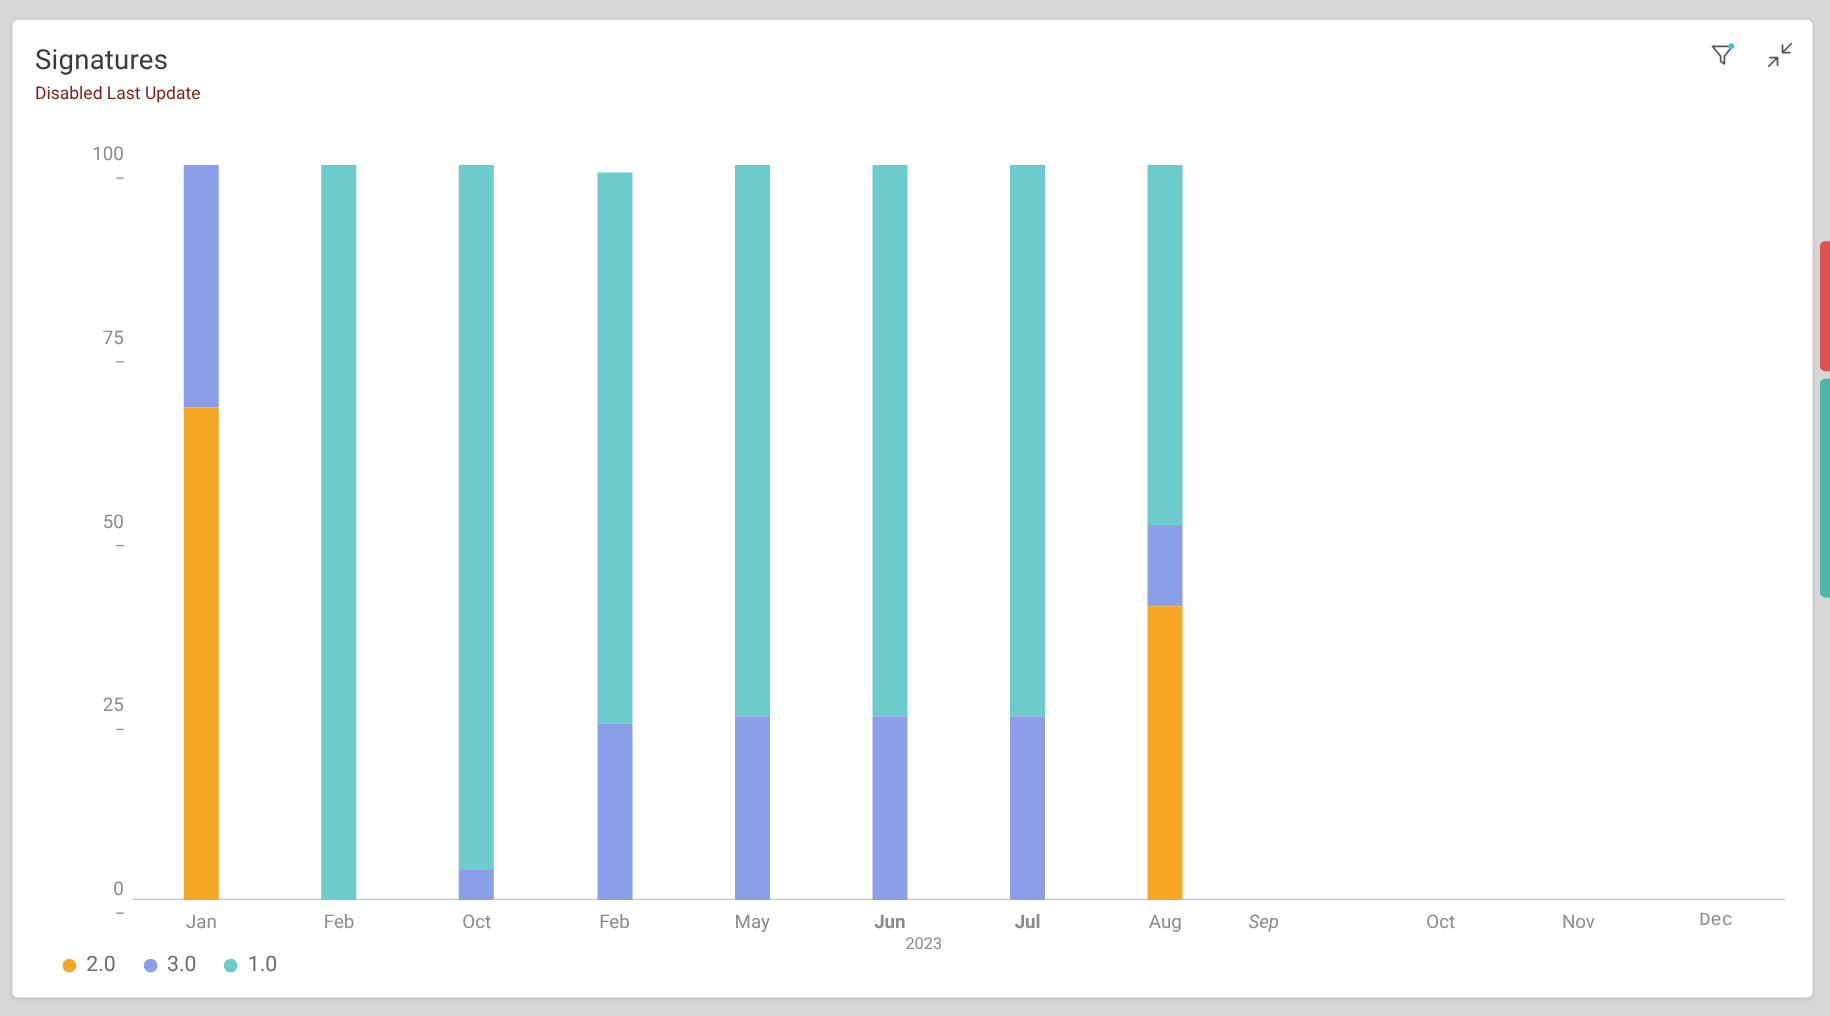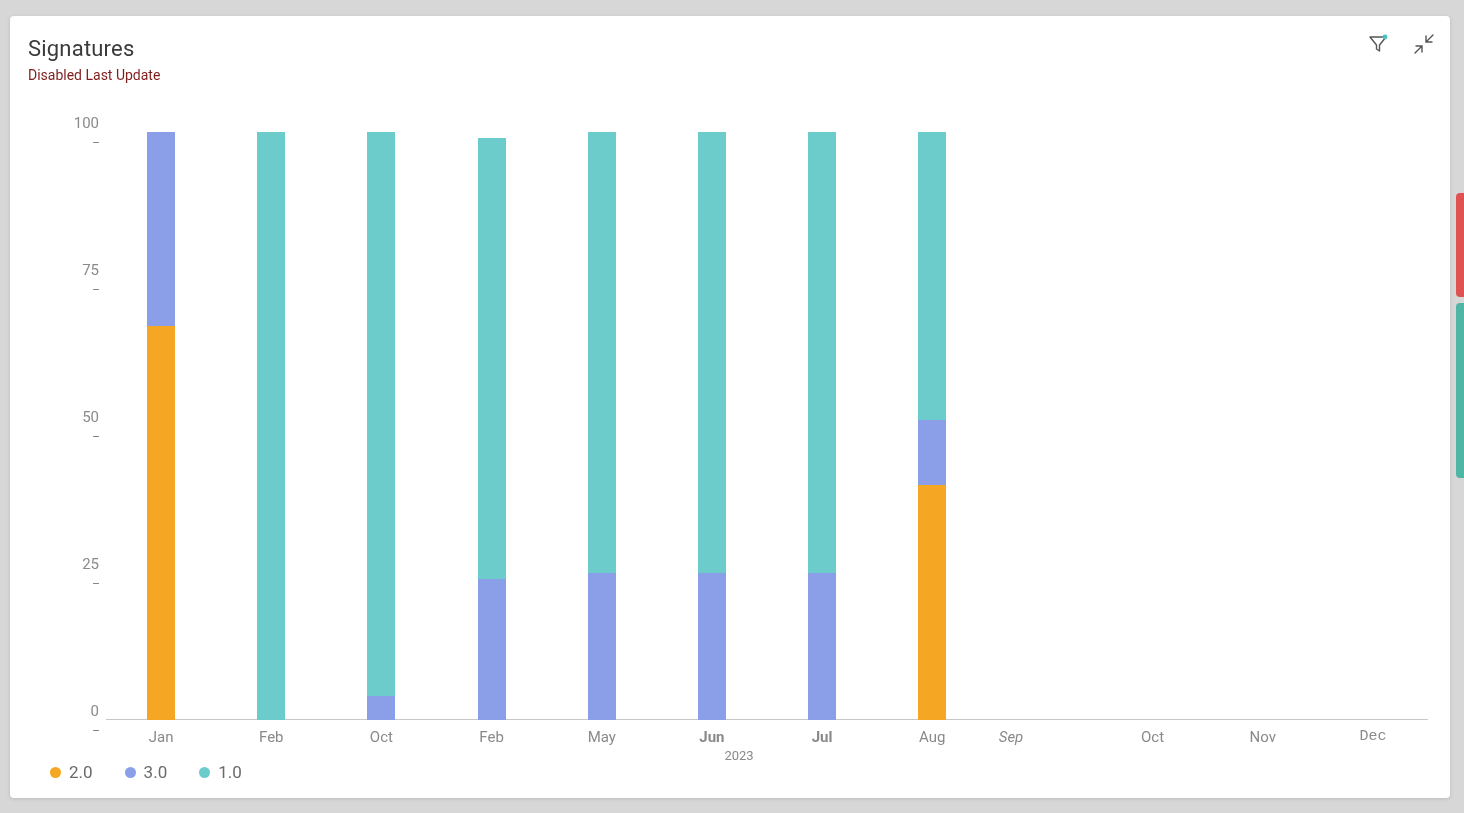--- a/index.html
+++ b/index.html
@@ -123,21 +123,21 @@
     transform: translateX(-50%);
     font-size: 13px;
     color: #8a8a8a;
   }
   .legend {
     position: absolute;
     left: 40px;
     bottom: 16px;
     display: flex;
     align-items: center;
-    gap: 32px;
+    gap: 22px;
     font-size: 17px;
     color: #6a6a6a;
   }
   .legend-item {
     display: flex;
     align-items: center;
     gap: 8px;
   }
   .swatch {
     width: 11px;

